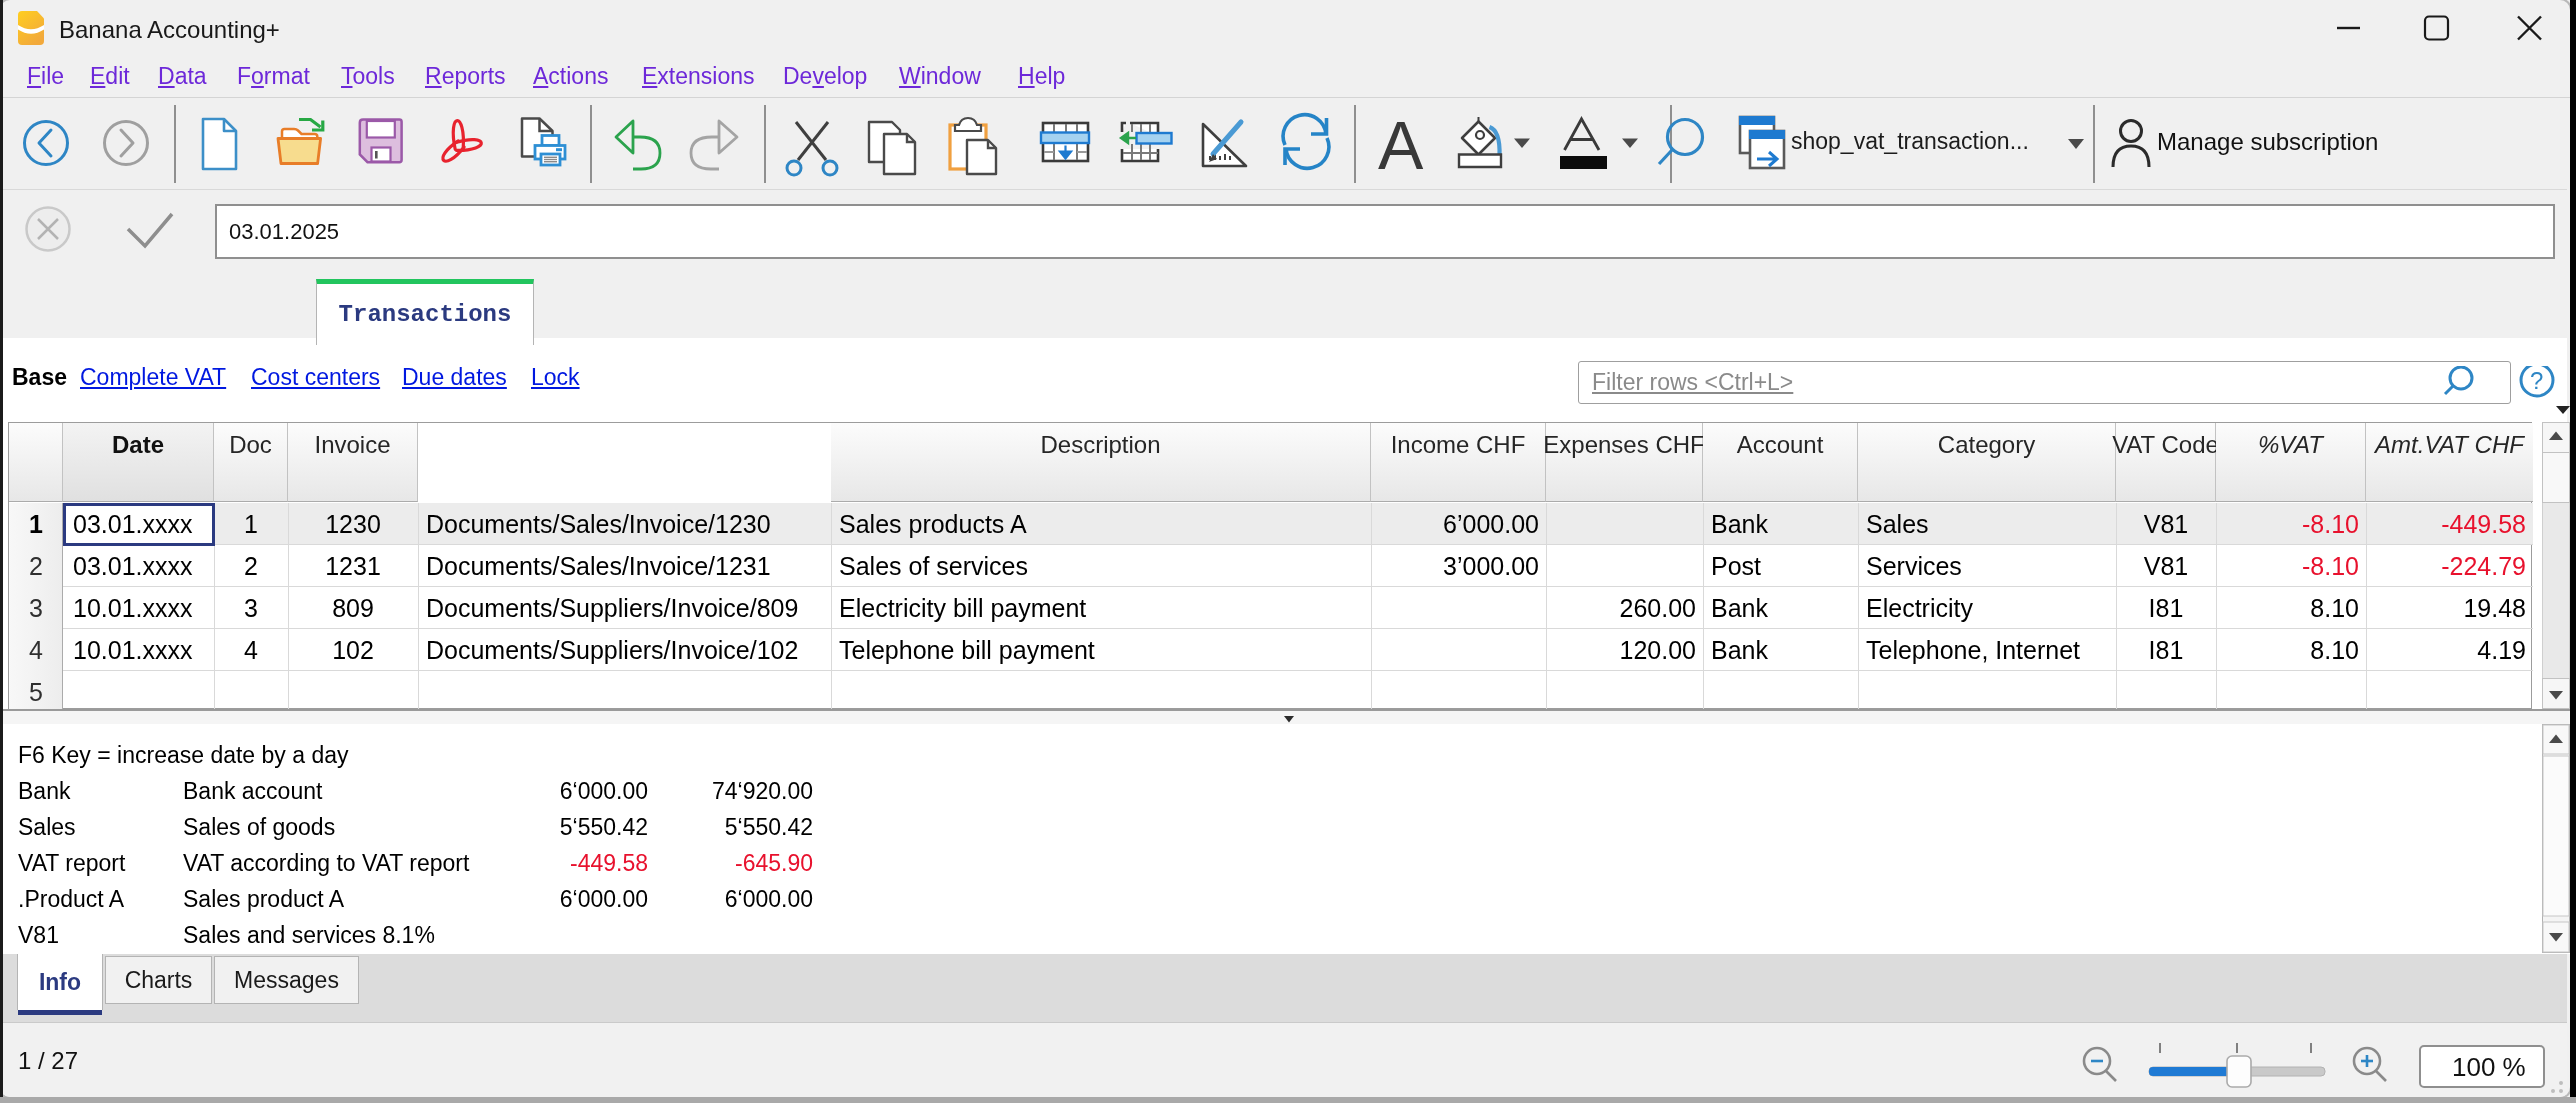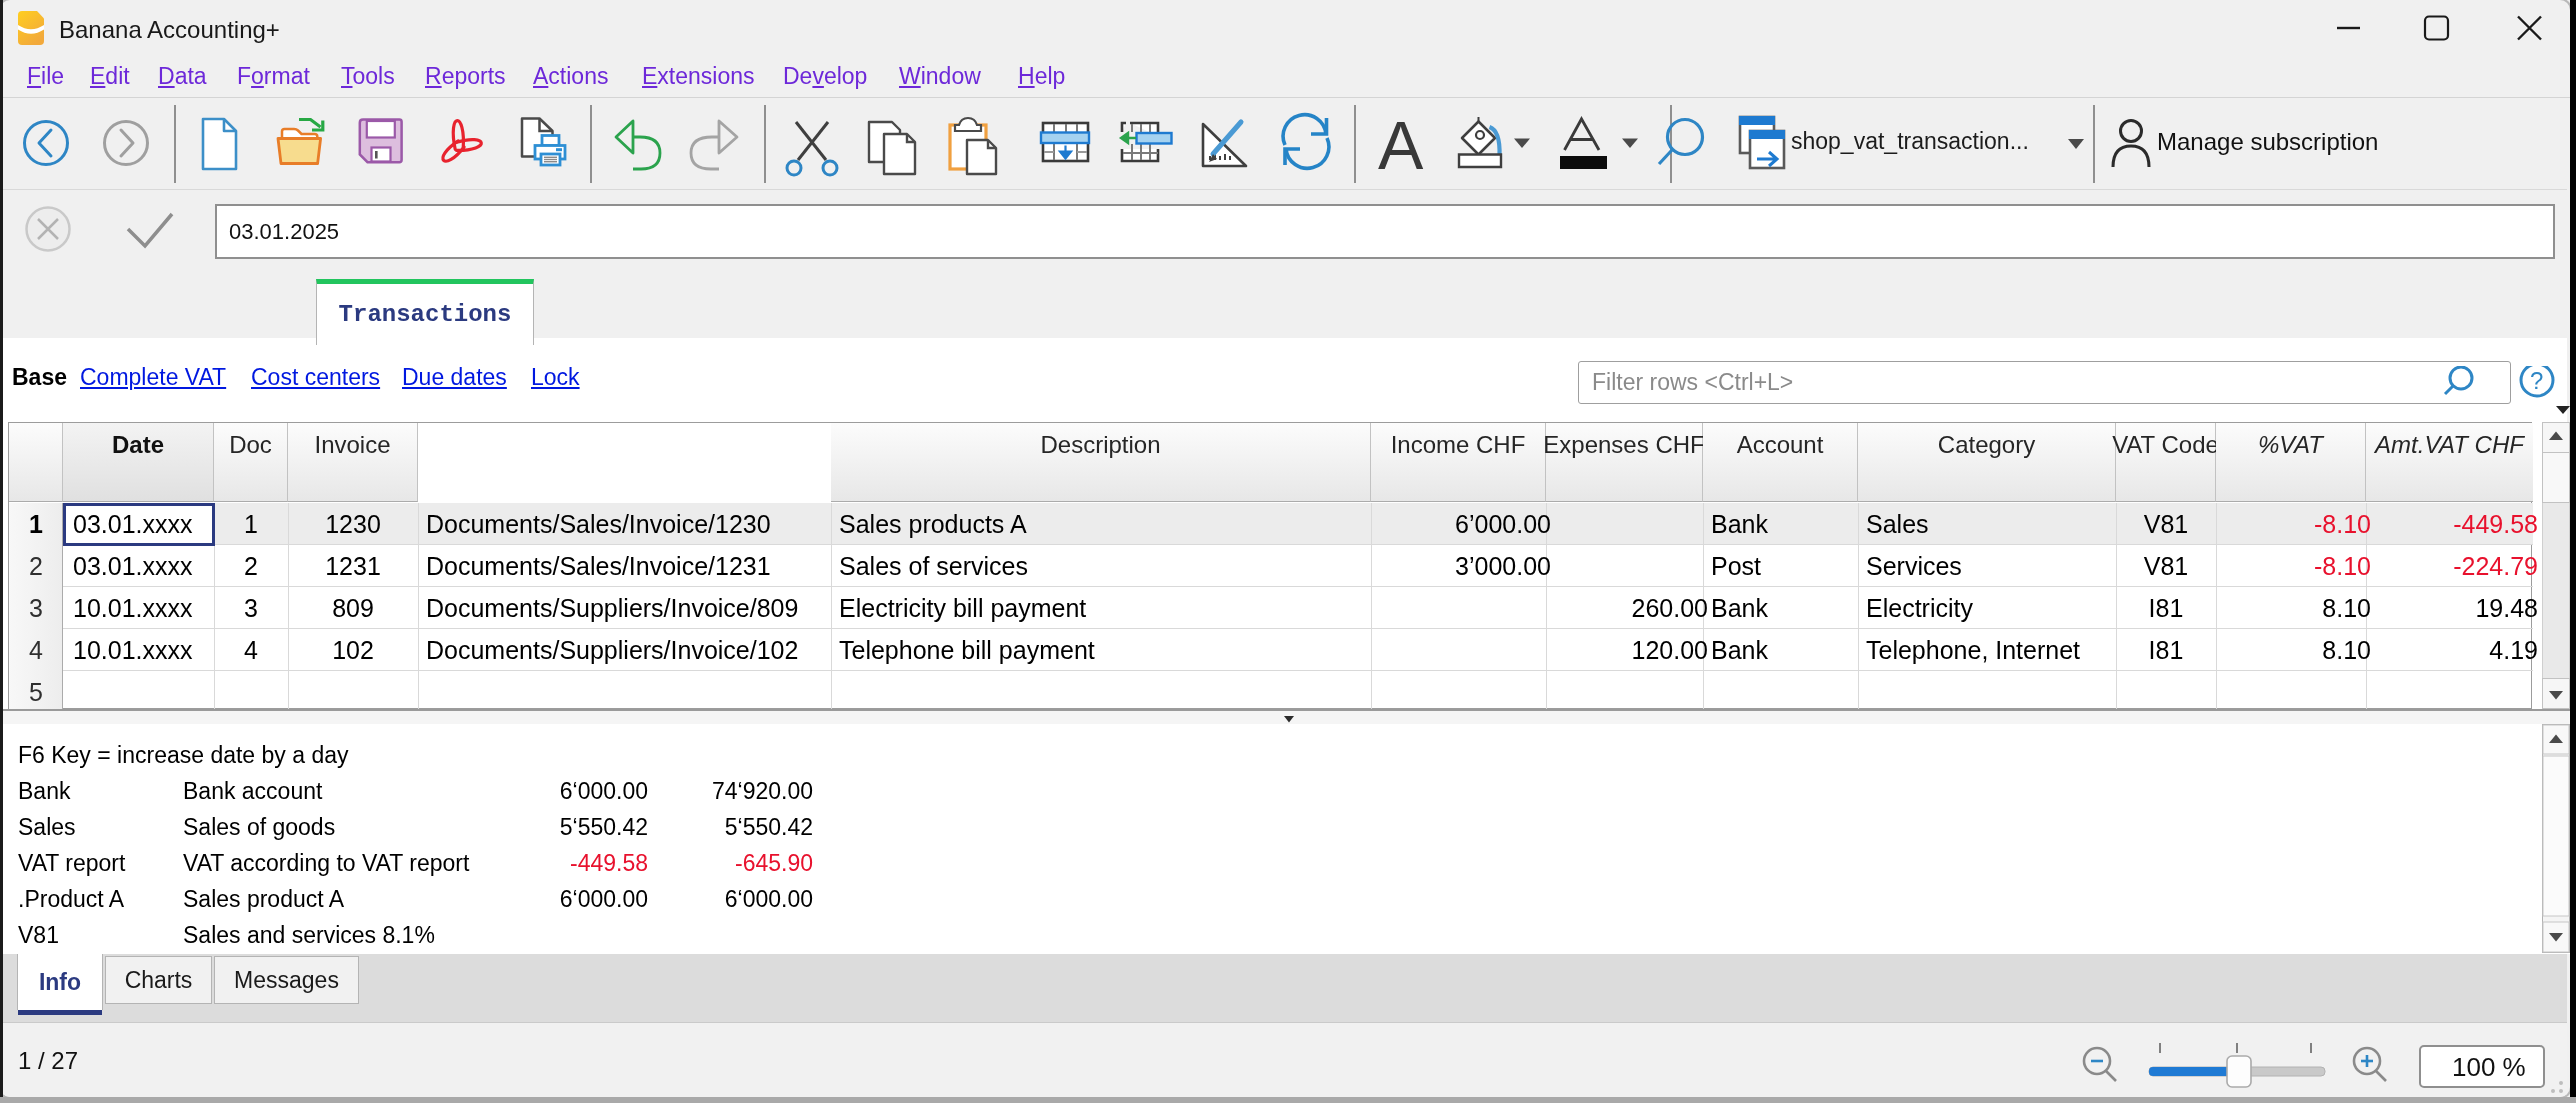--- a/index.html
+++ b/index.html
@@ -40,21 +40,21 @@
 #infopanel { left:0; top:724px; width:2570px; height:230px; background:#fff; font-size:23px; color:#000; }
 
 #btabs { left:0; top:954px; width:2567px; height:68px; background:#dcdcdc; }
 
 #statusbar { left:0; top:1022px; width:2567px; height:75px; background:#f1f1f1; border-top:1px solid #cacaca; }
 .red { color:#e8112d; }
 .rl { left:0; width:2524px; height:1px; background:#d9d9d9; }
 .cl { top:80px; width:1px; height:206px; background:#d9d9d9; }
 .rn { left:0; width:54px; height:42px; justify-content:center; color:#2f2f2f; }
 .cell.ctr { justify-content:center; }
-.cell.rgt { justify-content:flex-end;margin-left:12px; }
+.cell.rgt { justify-content:flex-end; }
 #infopanel > div { height:36px; display:flex; align-items:center; }
 .v1 { left:450px; width:198px; justify-content:flex-end; }
 .v2 { left:660px; width:153px; justify-content:flex-end; }
 .btab { top:2px; height:48px; background:#f1f1f1; border:1px solid #b4b4b4; display:flex; align-items:center; justify-content:center; font-size:23px; color:#1a1a1a; }
 </style>
 </head>
 <body>
 <div class="abs" id="edgeL"></div>
 <div class="abs" id="edgeR"></div>
 <div class="abs" id="edgeB"></div>
@@ -222,21 +222,21 @@
     <div id="editinput">03.01.2025</div>
   </div>
   <div class="abs" id="tabactive">Transactions</div>
   <div class="abs" id="content">
     <div id="viewbar">
       <div class="abs" style="left:12px; top:26px; font-size:23px; font-weight:bold; color:#000;">Base</div>
       <div class="lnk" style="left:80px;">Complete VAT</div>
       <div class="lnk" style="left:251px;">Cost centers</div>
       <div class="lnk" style="left:402px;">Due dates</div>
       <div class="lnk" style="left:531px;">Lock</div>
-      <div class="abs" style="left:1578px; top:23px; width:933px; height:43px; background:#fff; border:1px solid #9f9f9f; border-radius:3px; font-size:23px; color:#8a8a8a; display:flex; align-items:center; padding-left:13px;">Filter rows &lt;Ctrl+L&gt;</div>
+      <div class="abs" style="left:1578px; top:23px; width:933px; height:43px; background:#fff; border:1px solid #9f9f9f; border-radius:3px; font-size:23px; color:#8a8a8a; display:flex; align-items:center; padding-left:13px;text-decoration:underline;">Filter rows &lt;Ctrl+L&gt;</div>
       <svg class="abs" style="left:2443px; top:28px;" width="130" height="56" viewBox="0 0 130 56">
         <circle cx="18" cy="12" r="11" fill="none" stroke="#2e86c5" stroke-width="3"></circle>
         <line x1="10" y1="20" x2="2" y2="28" stroke="#2e86c5" stroke-width="3"></line>
         <circle cx="94" cy="14" r="16" fill="none" stroke="#2e86c5" stroke-width="3"></circle>
         <text x="87" y="23" font-size="24" font-family="Liberation Sans, sans-serif" fill="#2e86c5">?</text>
         <path d="M113 40 h14 l-7 8 z" fill="#222"></path>
       </svg>
     </div>
     <div id="grid">
 

